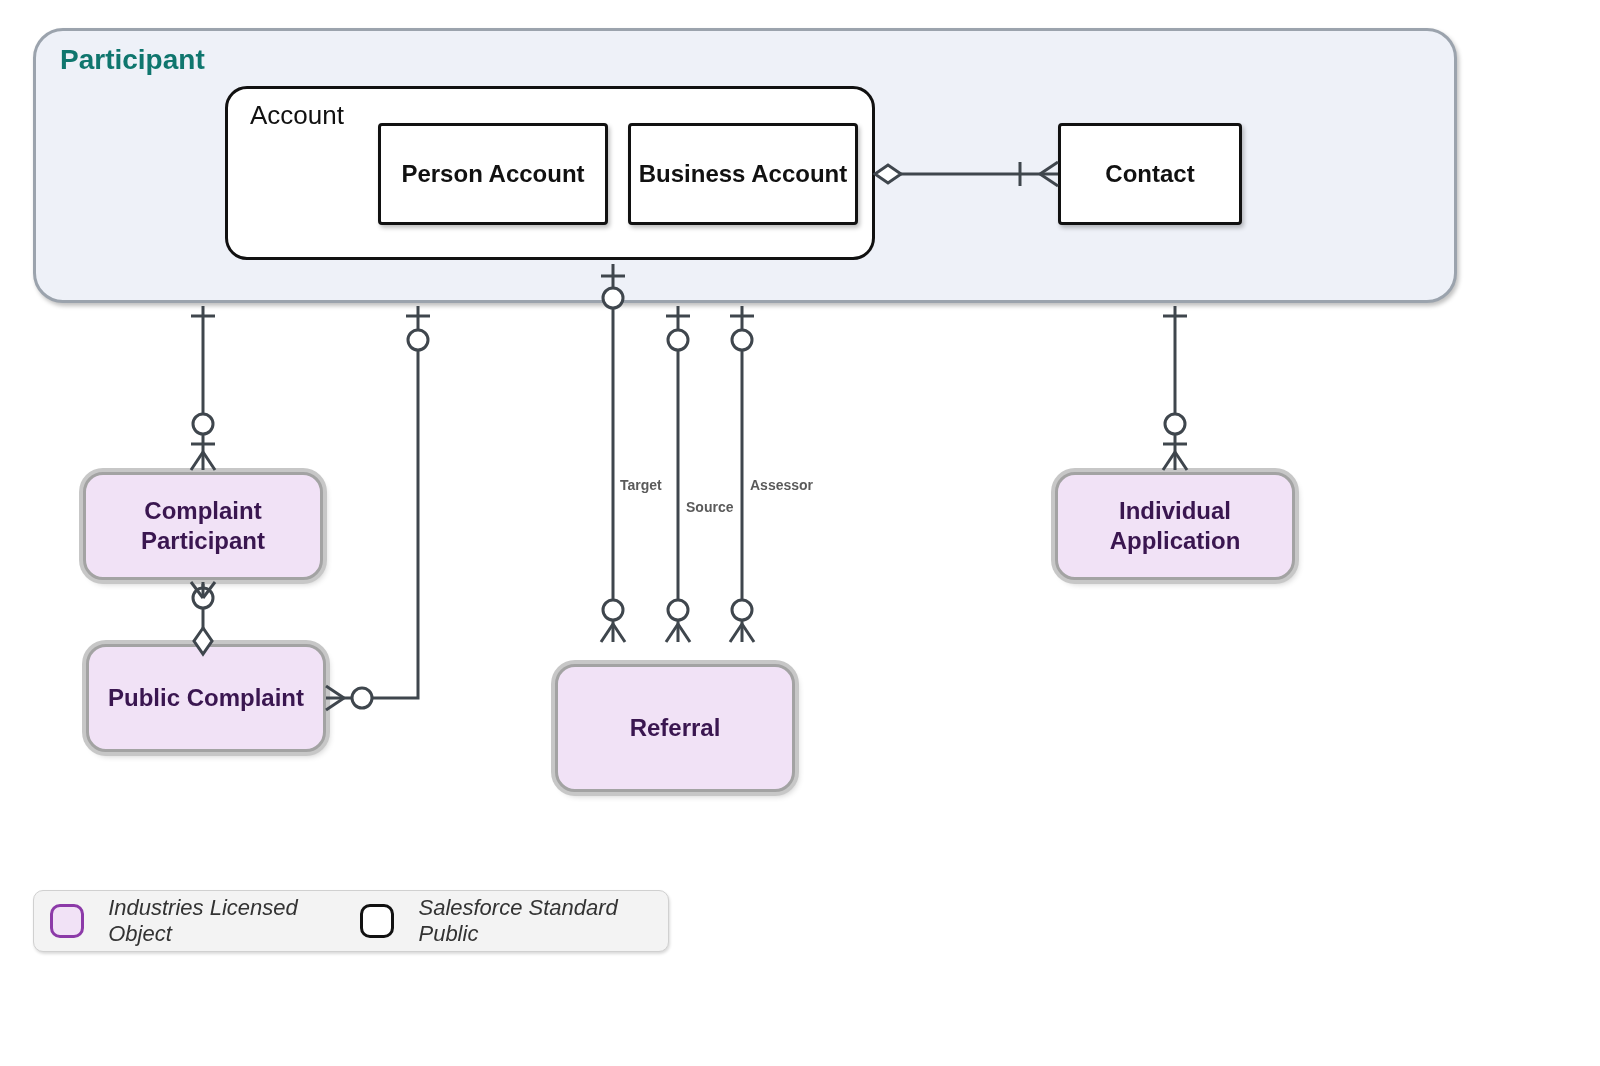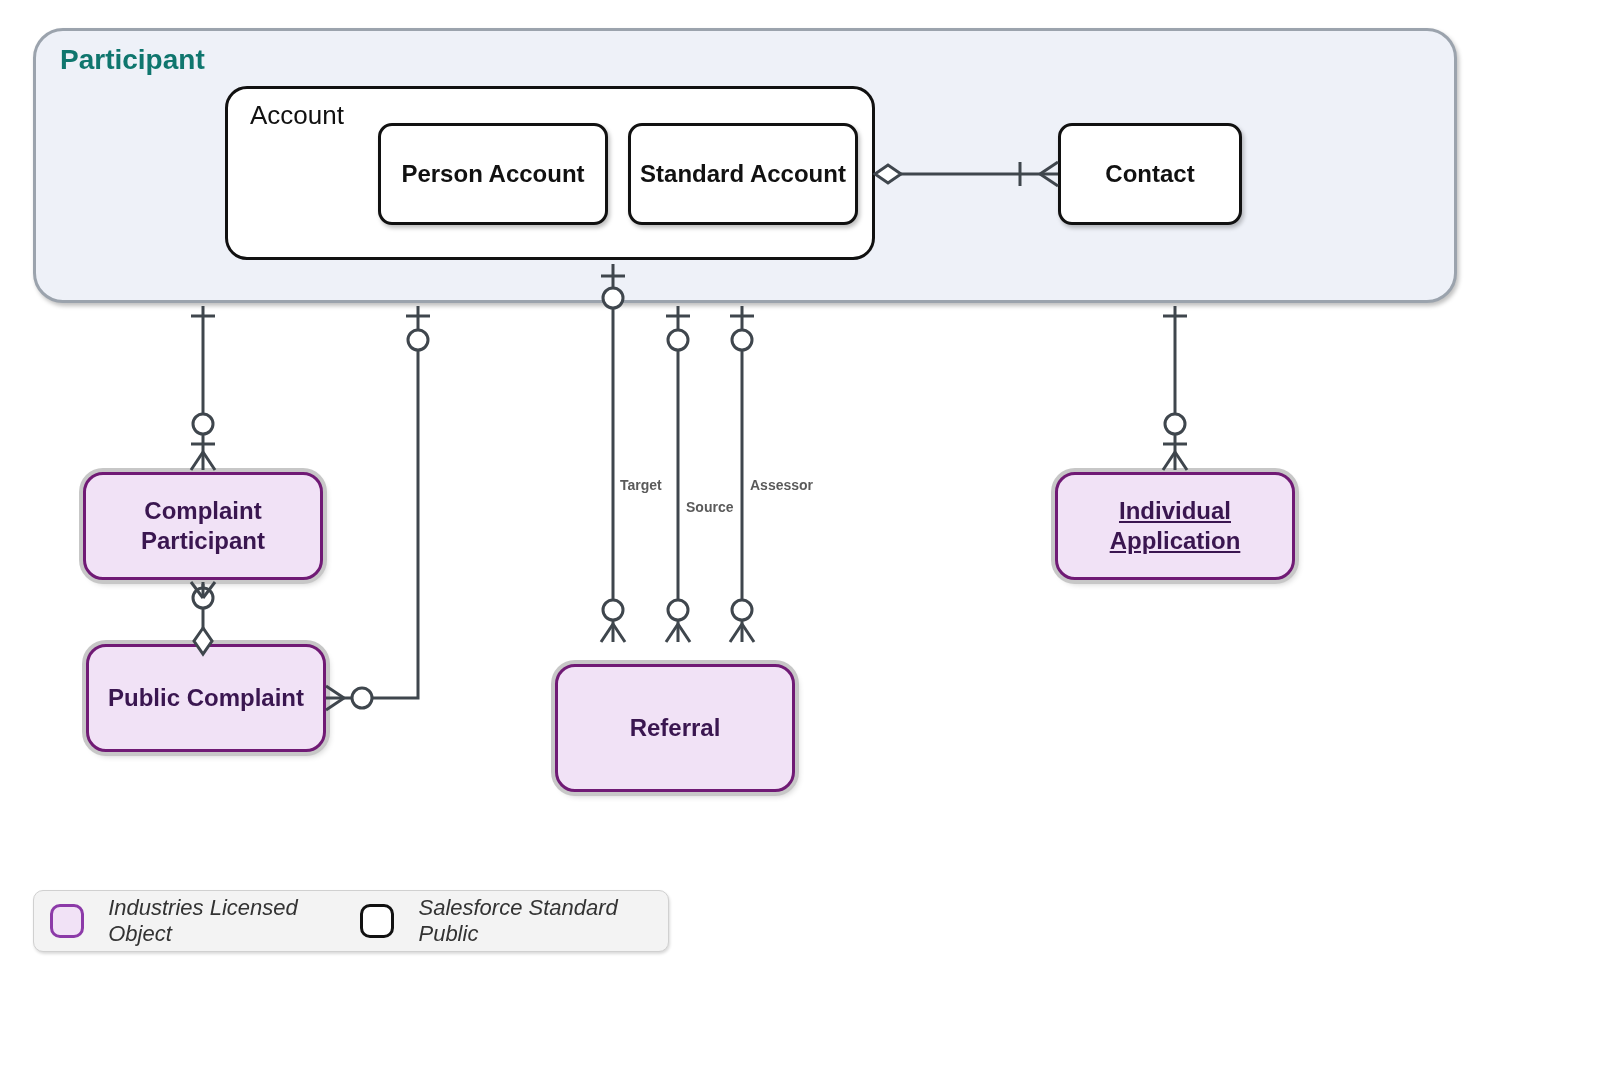--- a/index.html
+++ b/index.html
@@ -11,21 +11,21 @@
     position: relative;
   }
   .canvas {
     position: absolute;
     inset: 0;
   }
 
   
   .box {
     position: absolute;
-    border-radius: 14px;
+    border-radius: 4px;
     display: flex;
     align-items: center;
     justify-content: center;
     text-align: center;
     font-weight: 600;
     line-height: 1.25;
   }
   .participant {
     left: 33px; top: 28px;
     width: 1424px; height: 275px;
@@ -63,30 +63,30 @@
     color: #111;
     font-size: 24px;
     box-shadow: 2px 3px 4px rgba(0,0,0,.25);
   }
   .person  { left: 378px; top: 123px; width: 230px; height: 102px; }
   .business{ left: 628px; top: 123px; width: 230px; height: 102px; }
   .contact { left: 1058px; top: 123px; width: 184px; height: 102px; }
 
   .licensed {
     background: #f1e2f6;
-    border: 3px solid #701a75;
+    border: 3px solid #a3a3a3;
     color: #3a1650;
     font-size: 24px;
     box-shadow: 0 0 0 4px #c7c7c7, 3px 4px 6px rgba(0,0,0,.2);
     border-radius: 20px;
   }
   .complaint-participant { left: 83px;  top: 472px; width: 240px; height: 108px; }
   .public-complaint      { left: 86px;  top: 644px; width: 240px; height: 108px; }
   .referral              { left: 555px; top: 664px; width: 240px; height: 128px; }
-  .individual-application{ left: 1055px;top: 472px; width: 240px; height: 108px; text-decoration: underline; }
+  .individual-application{ left: 1055px;top: 472px; width: 240px; height: 108px; }
 
   
   .legend {
     position: absolute;
     left: 33px; top: 890px;
     width: 636px; height: 62px;
     background: #f3f3f3;
     border: 1px solid #d0d0d0;
     border-radius: 10px;
     display: flex;
@@ -123,21 +123,21 @@
 
 <div class="canvas">
 
   <div class="box participant"></div>
   <div class="participant-label">Participant</div>
 
   <div class="box account-box"></div>
   <div class="account-label">Account</div>
 
   <div class="box inner-std person">Person Account</div>
-  <div class="box inner-std business">Standard Account</div>
+  <div class="box inner-std business">Business Account</div>
   <div class="box inner-std contact">Contact</div>
 
   <div class="box licensed complaint-participant">Complaint Participant</div>
   <div class="box licensed public-complaint">Public Complaint</div>
   <div class="box licensed referral">Referral</div>
   <div class="box licensed individual-application">Individual Application</div>
 
   <svg class="connectors">
 
     <g>

